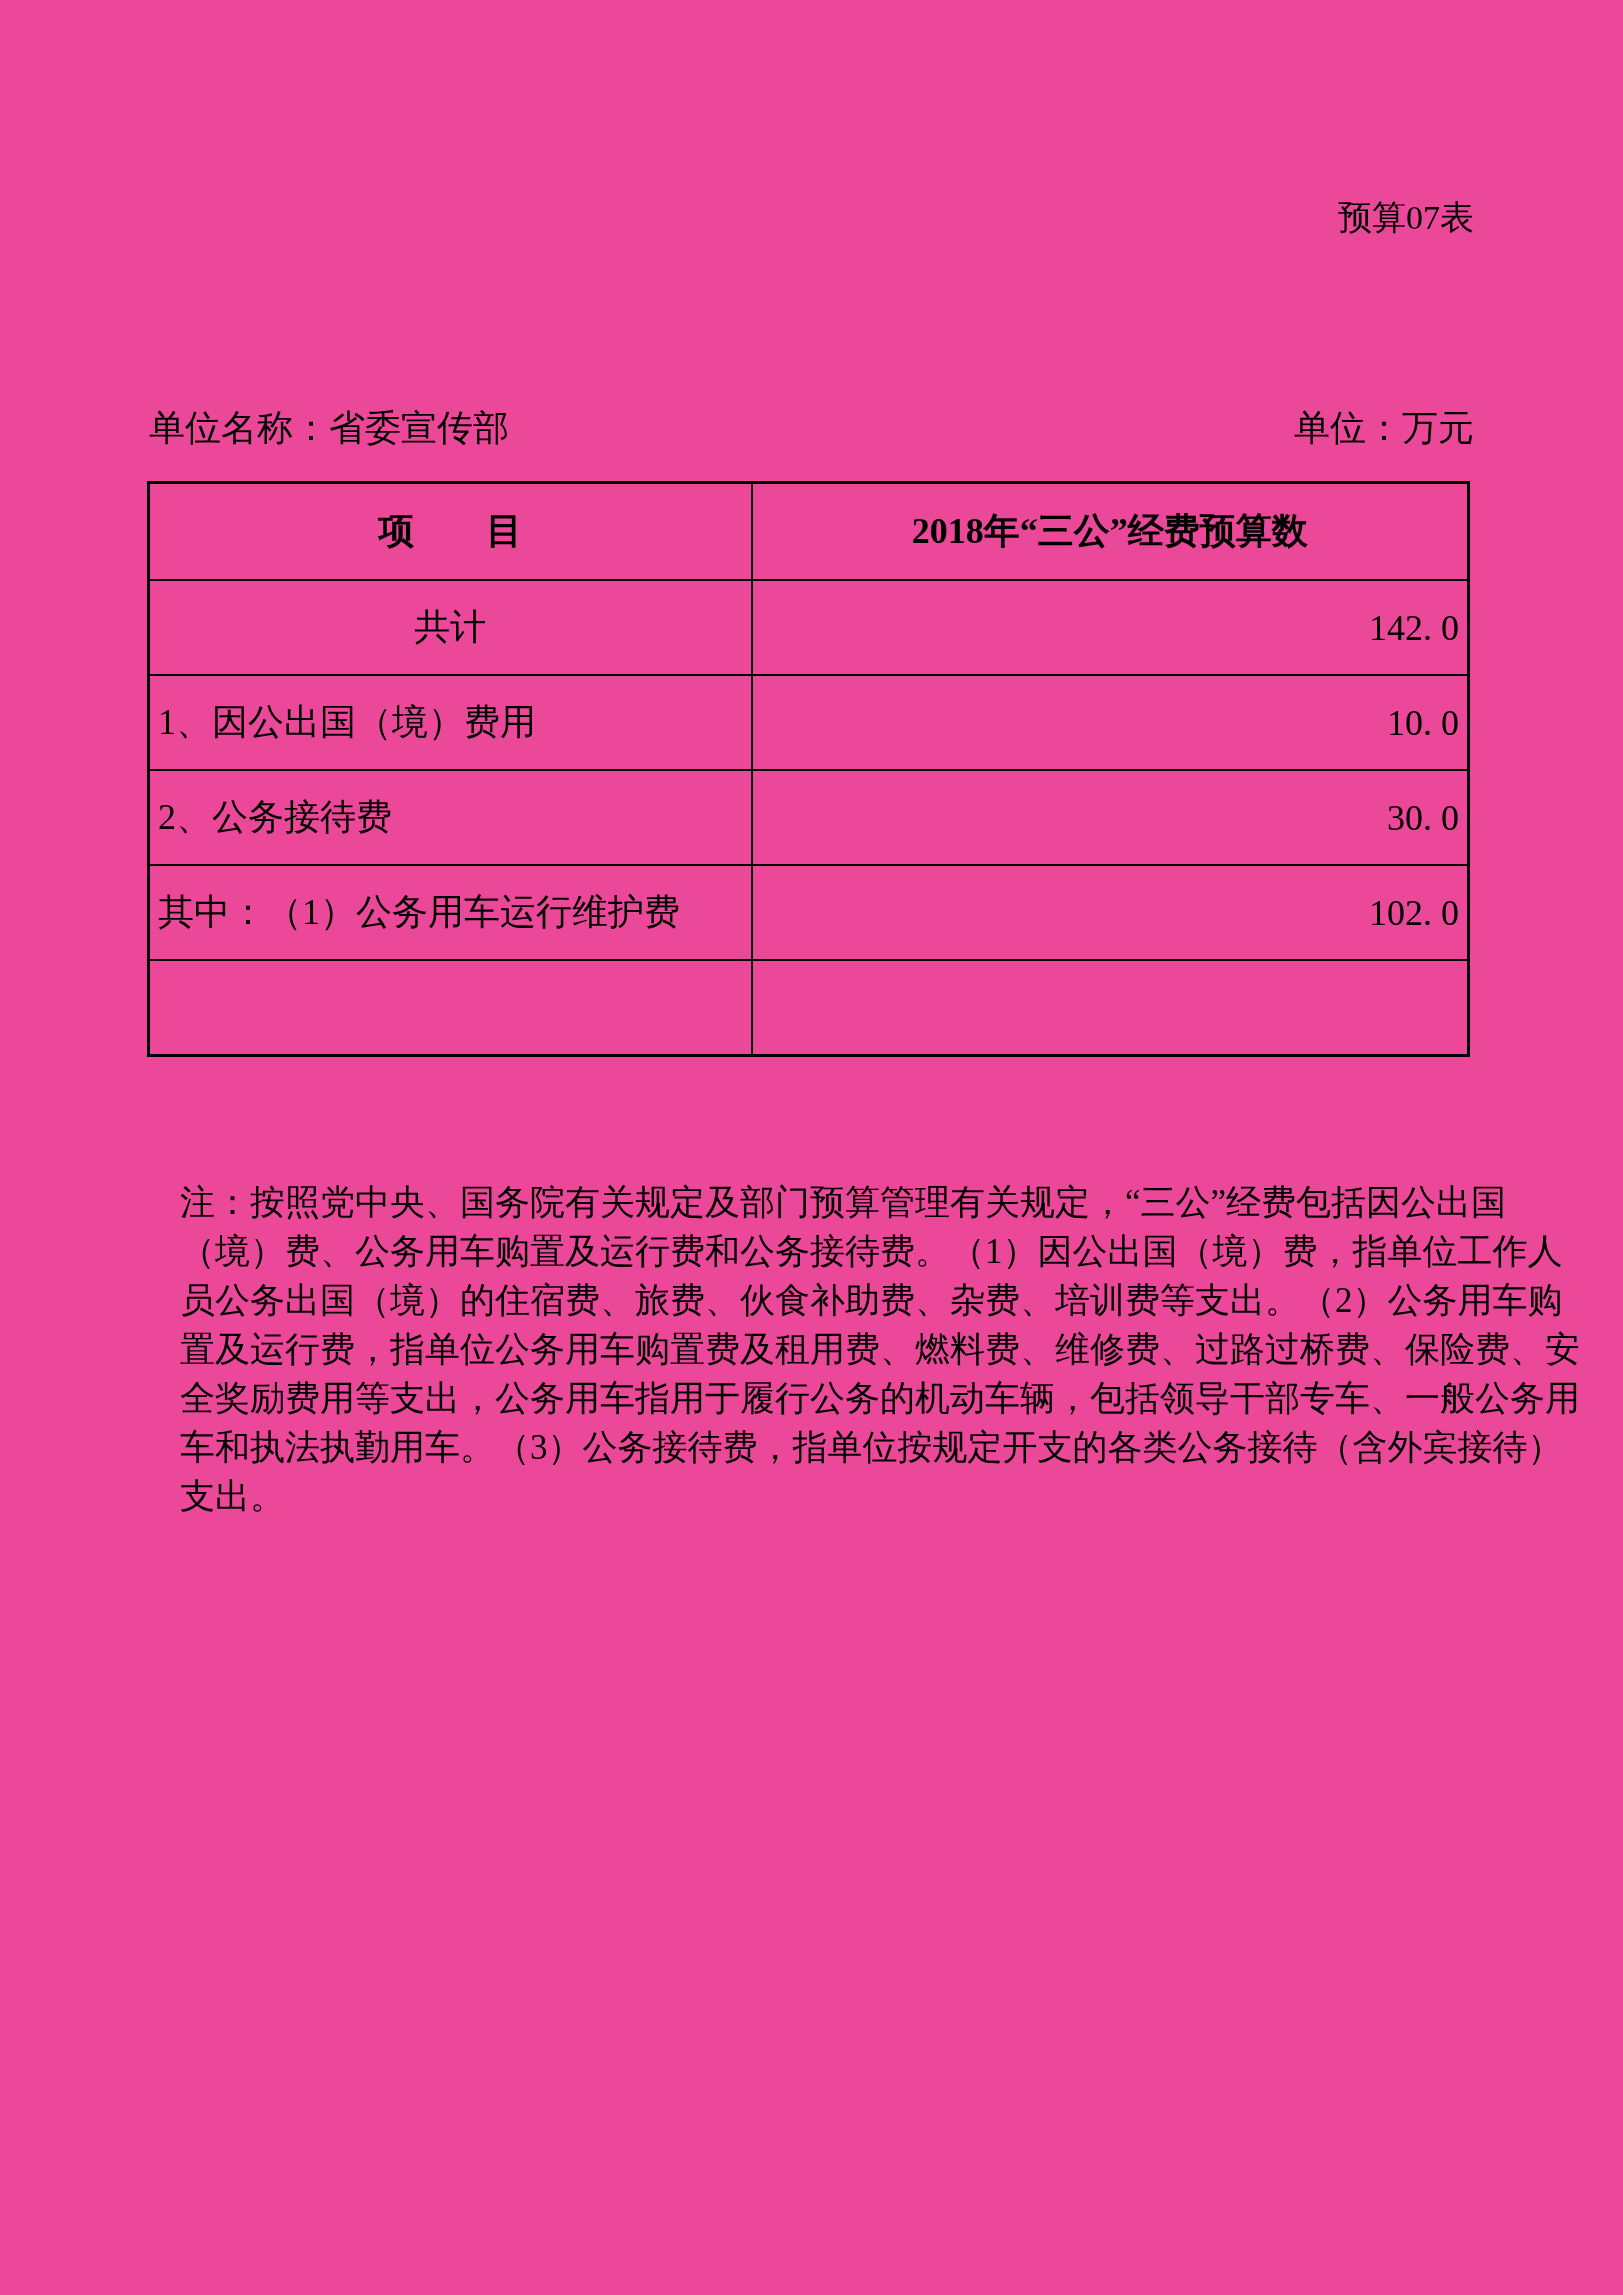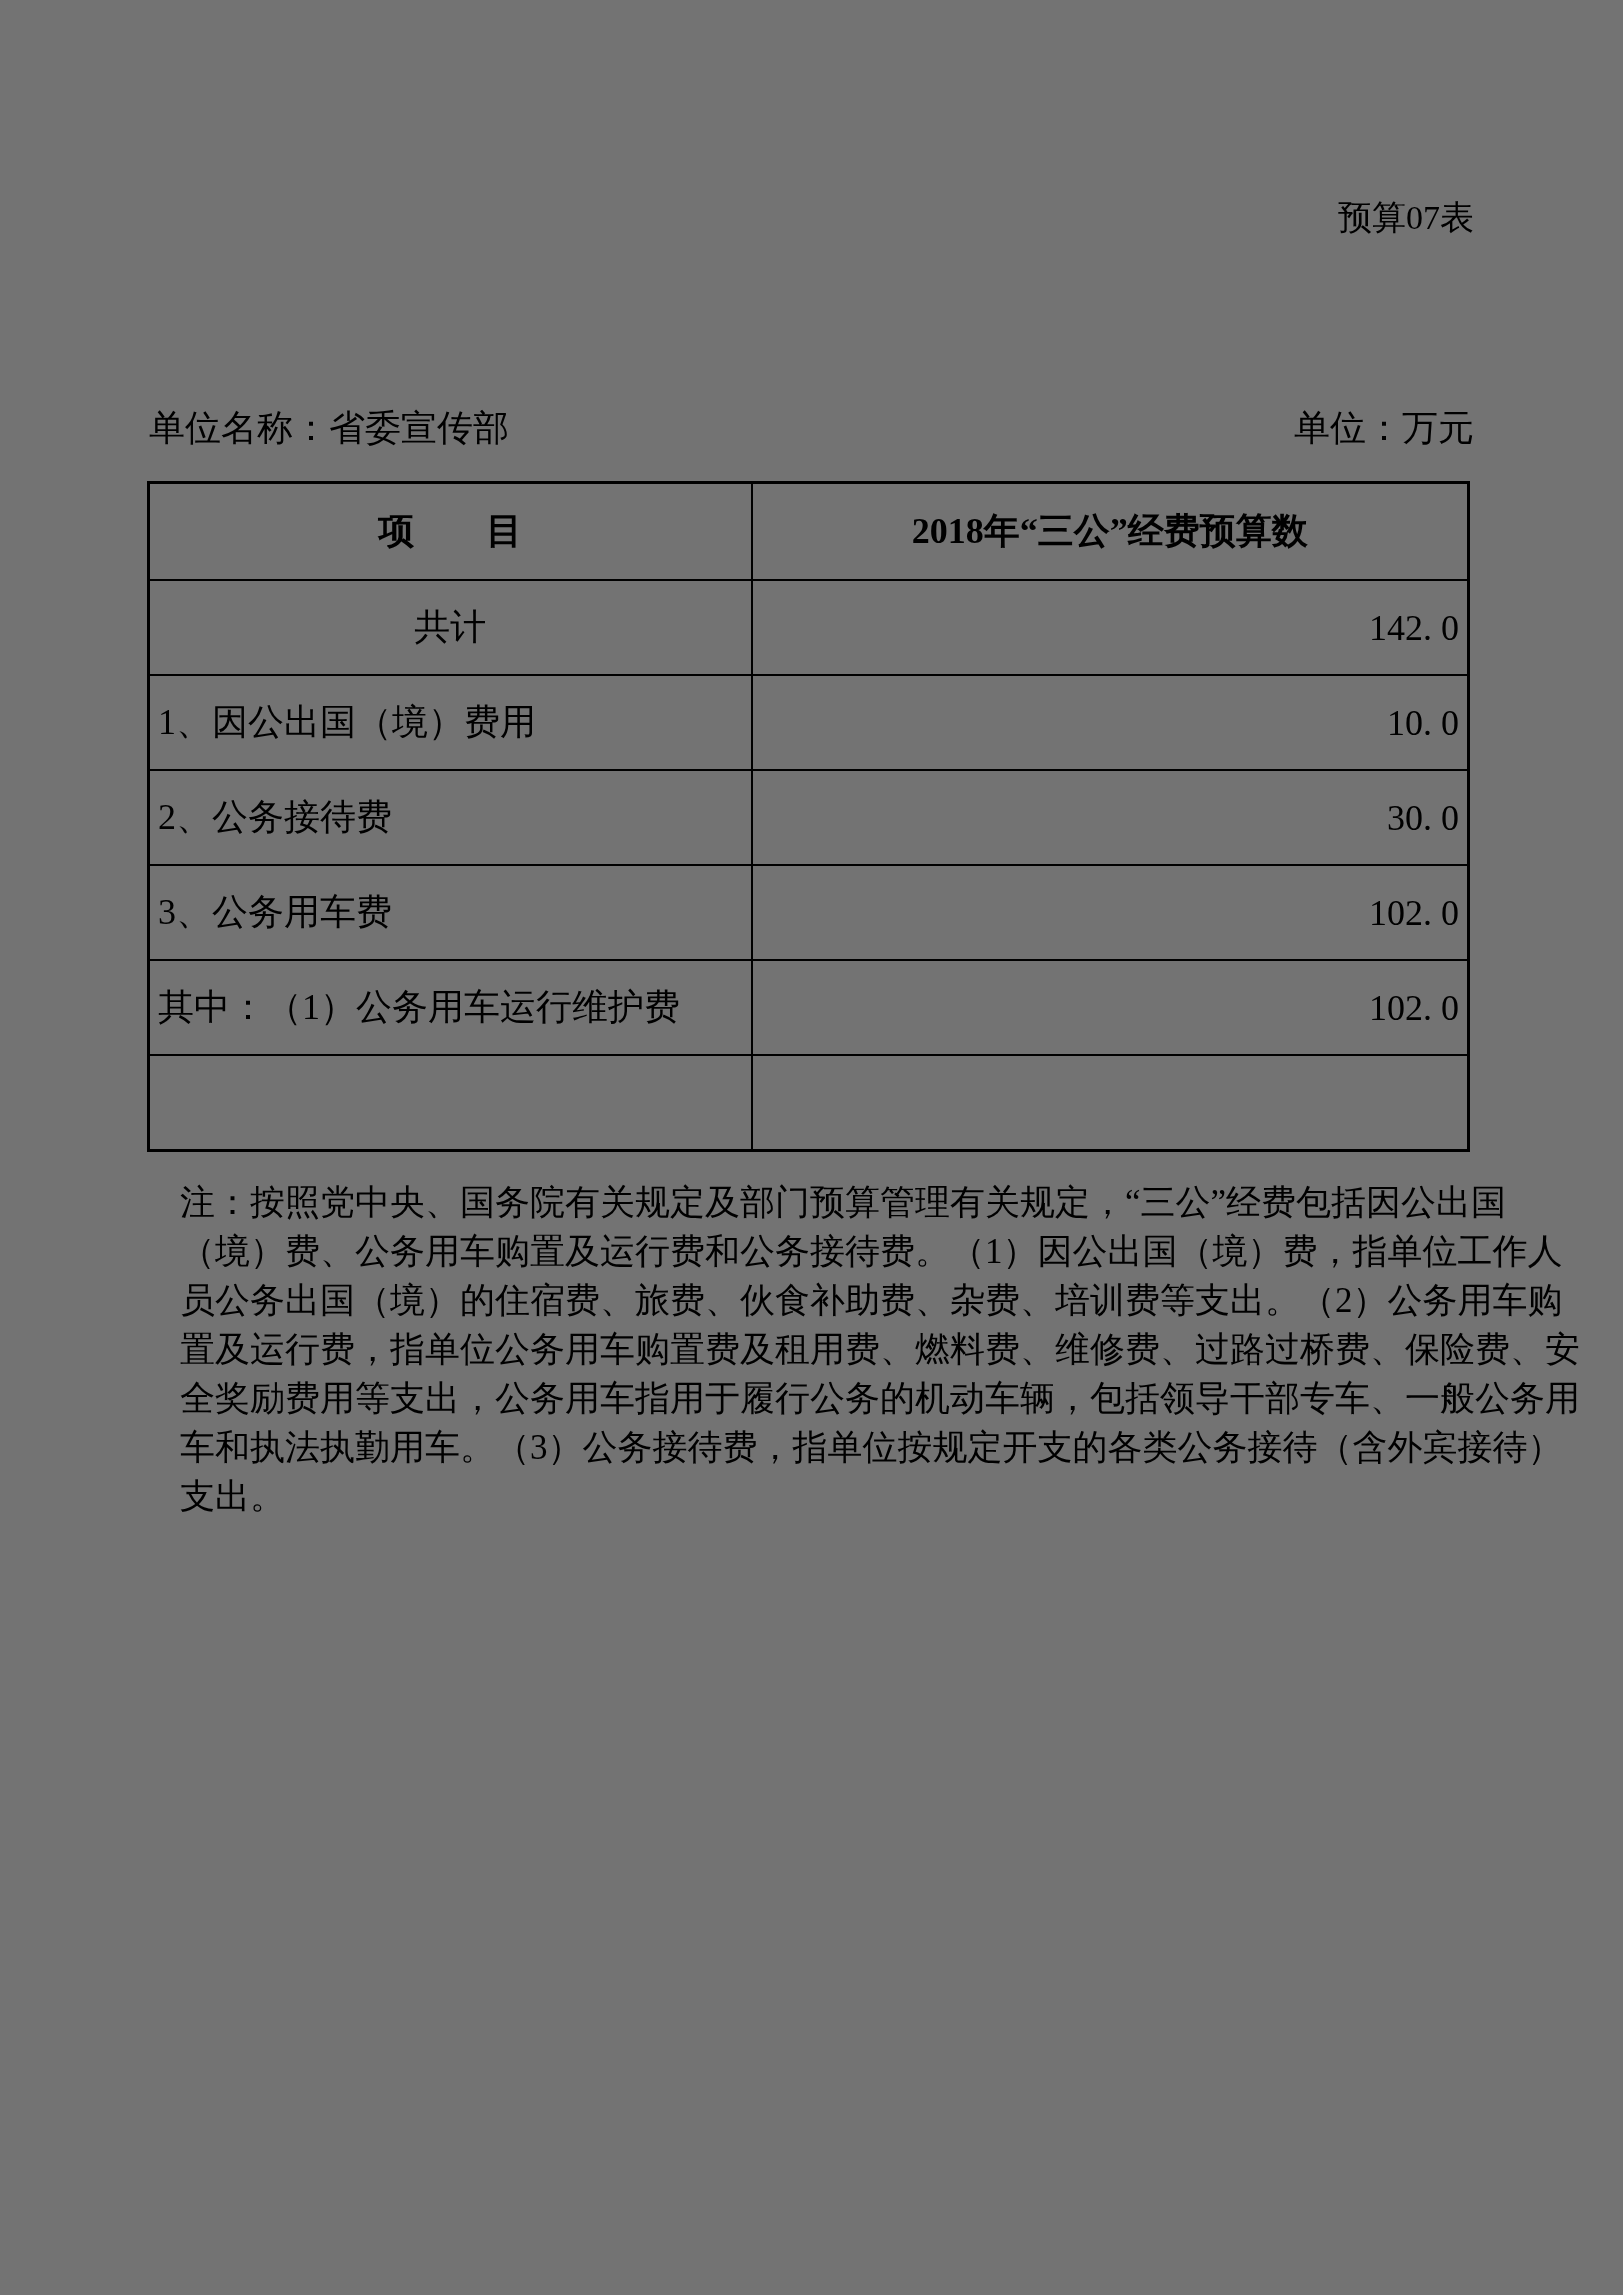--- a/index.html
+++ b/index.html
@@ -10,21 +10,21 @@
   body {
     width: 1623px;
     height: 2295px;
     position: relative;
     font-family: "Liberation Serif", "DejaVu Serif", serif;
     color: #000000;
   }
   .page {
     position: absolute;
     inset: 0;
-    background: #737373;
+    background: #ec4899;
   }
 
   .sheet-label {
     position: absolute;
     top: 198px;
     right: 149px;
     font-size: 34px;
     line-height: 1.2;
     text-align: right;
     white-space: nowrap;
@@ -123,24 +123,20 @@
       </tr>
       <tr class="row">
         <td class="label-cell">1、因公出国（境）费用</td>
         <td class="value-cell">10. 0</td>
       </tr>
       <tr class="row">
         <td class="label-cell">2、公务接待费</td>
         <td class="value-cell">30. 0</td>
       </tr>
       <tr class="row">
-        <td class="label-cell">3、公务用车费</td>
-        <td class="value-cell">102. 0</td>
-      </tr>
-      <tr class="row">
         <td class="label-cell">其中：（1）公务用车运行维护费</td>
         <td class="value-cell">102. 0</td>
       </tr>
       <tr class="row">
         <td class="label-cell"></td>
         <td class="value-cell"></td>
       </tr>
     </tbody>
   </table>
 

